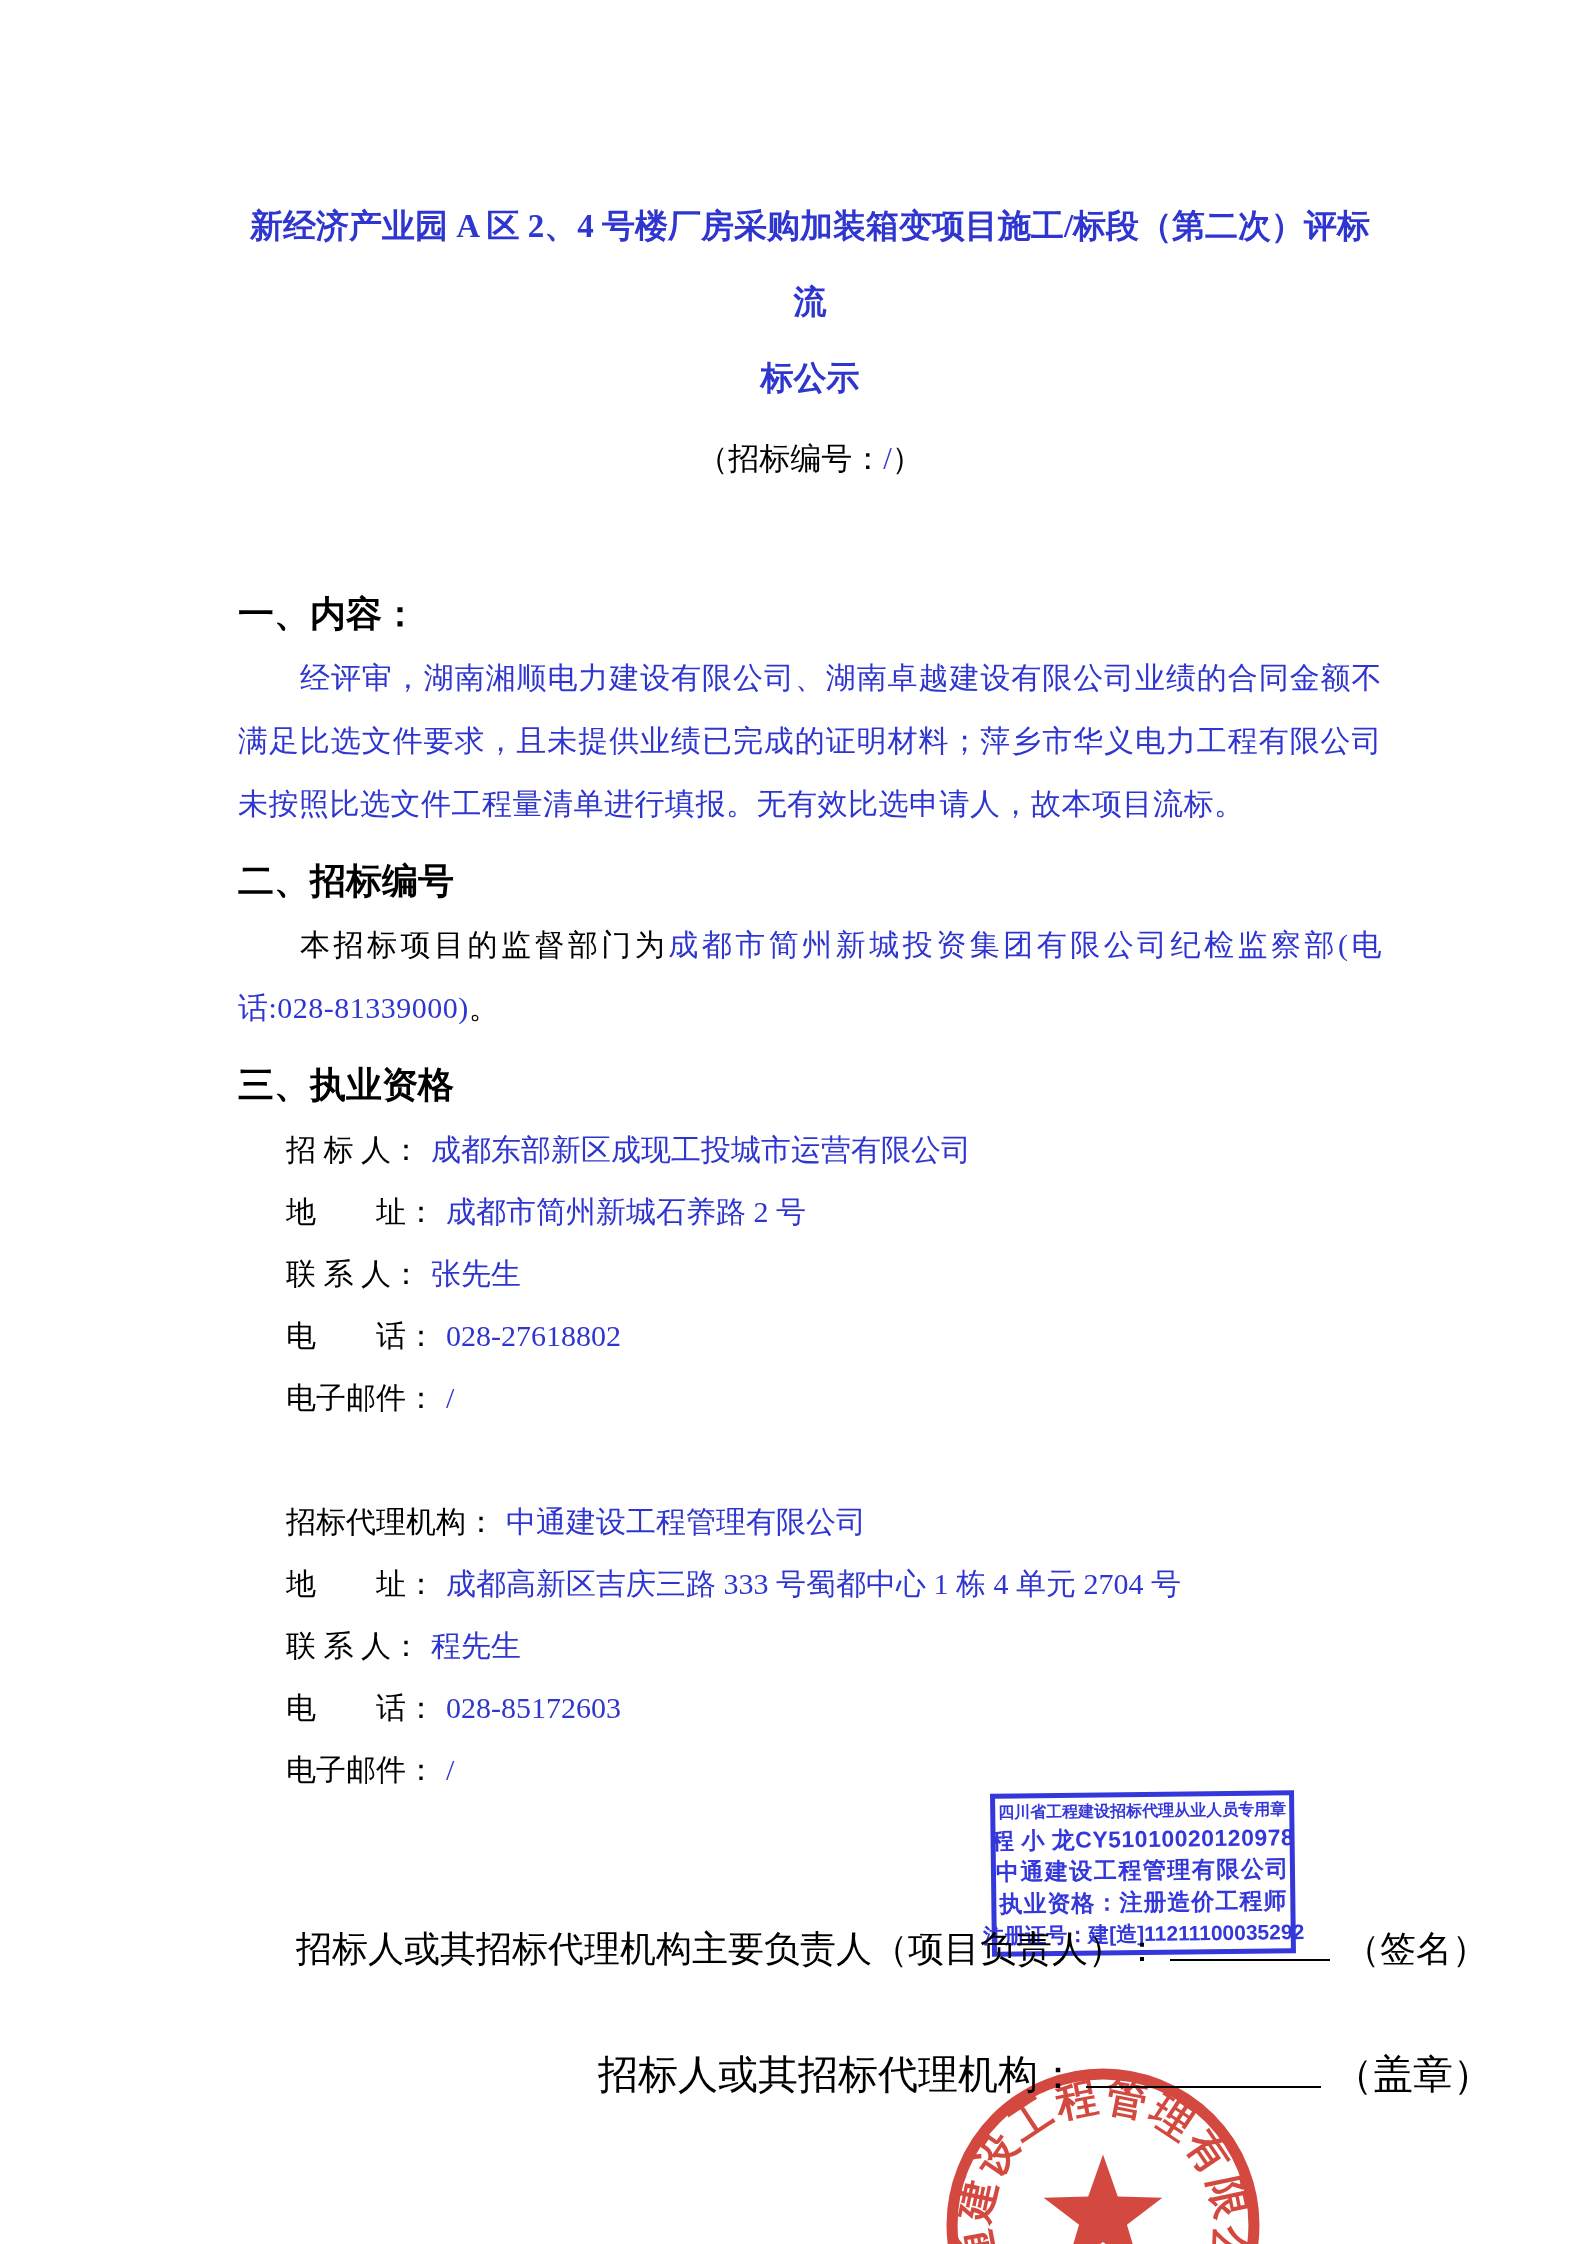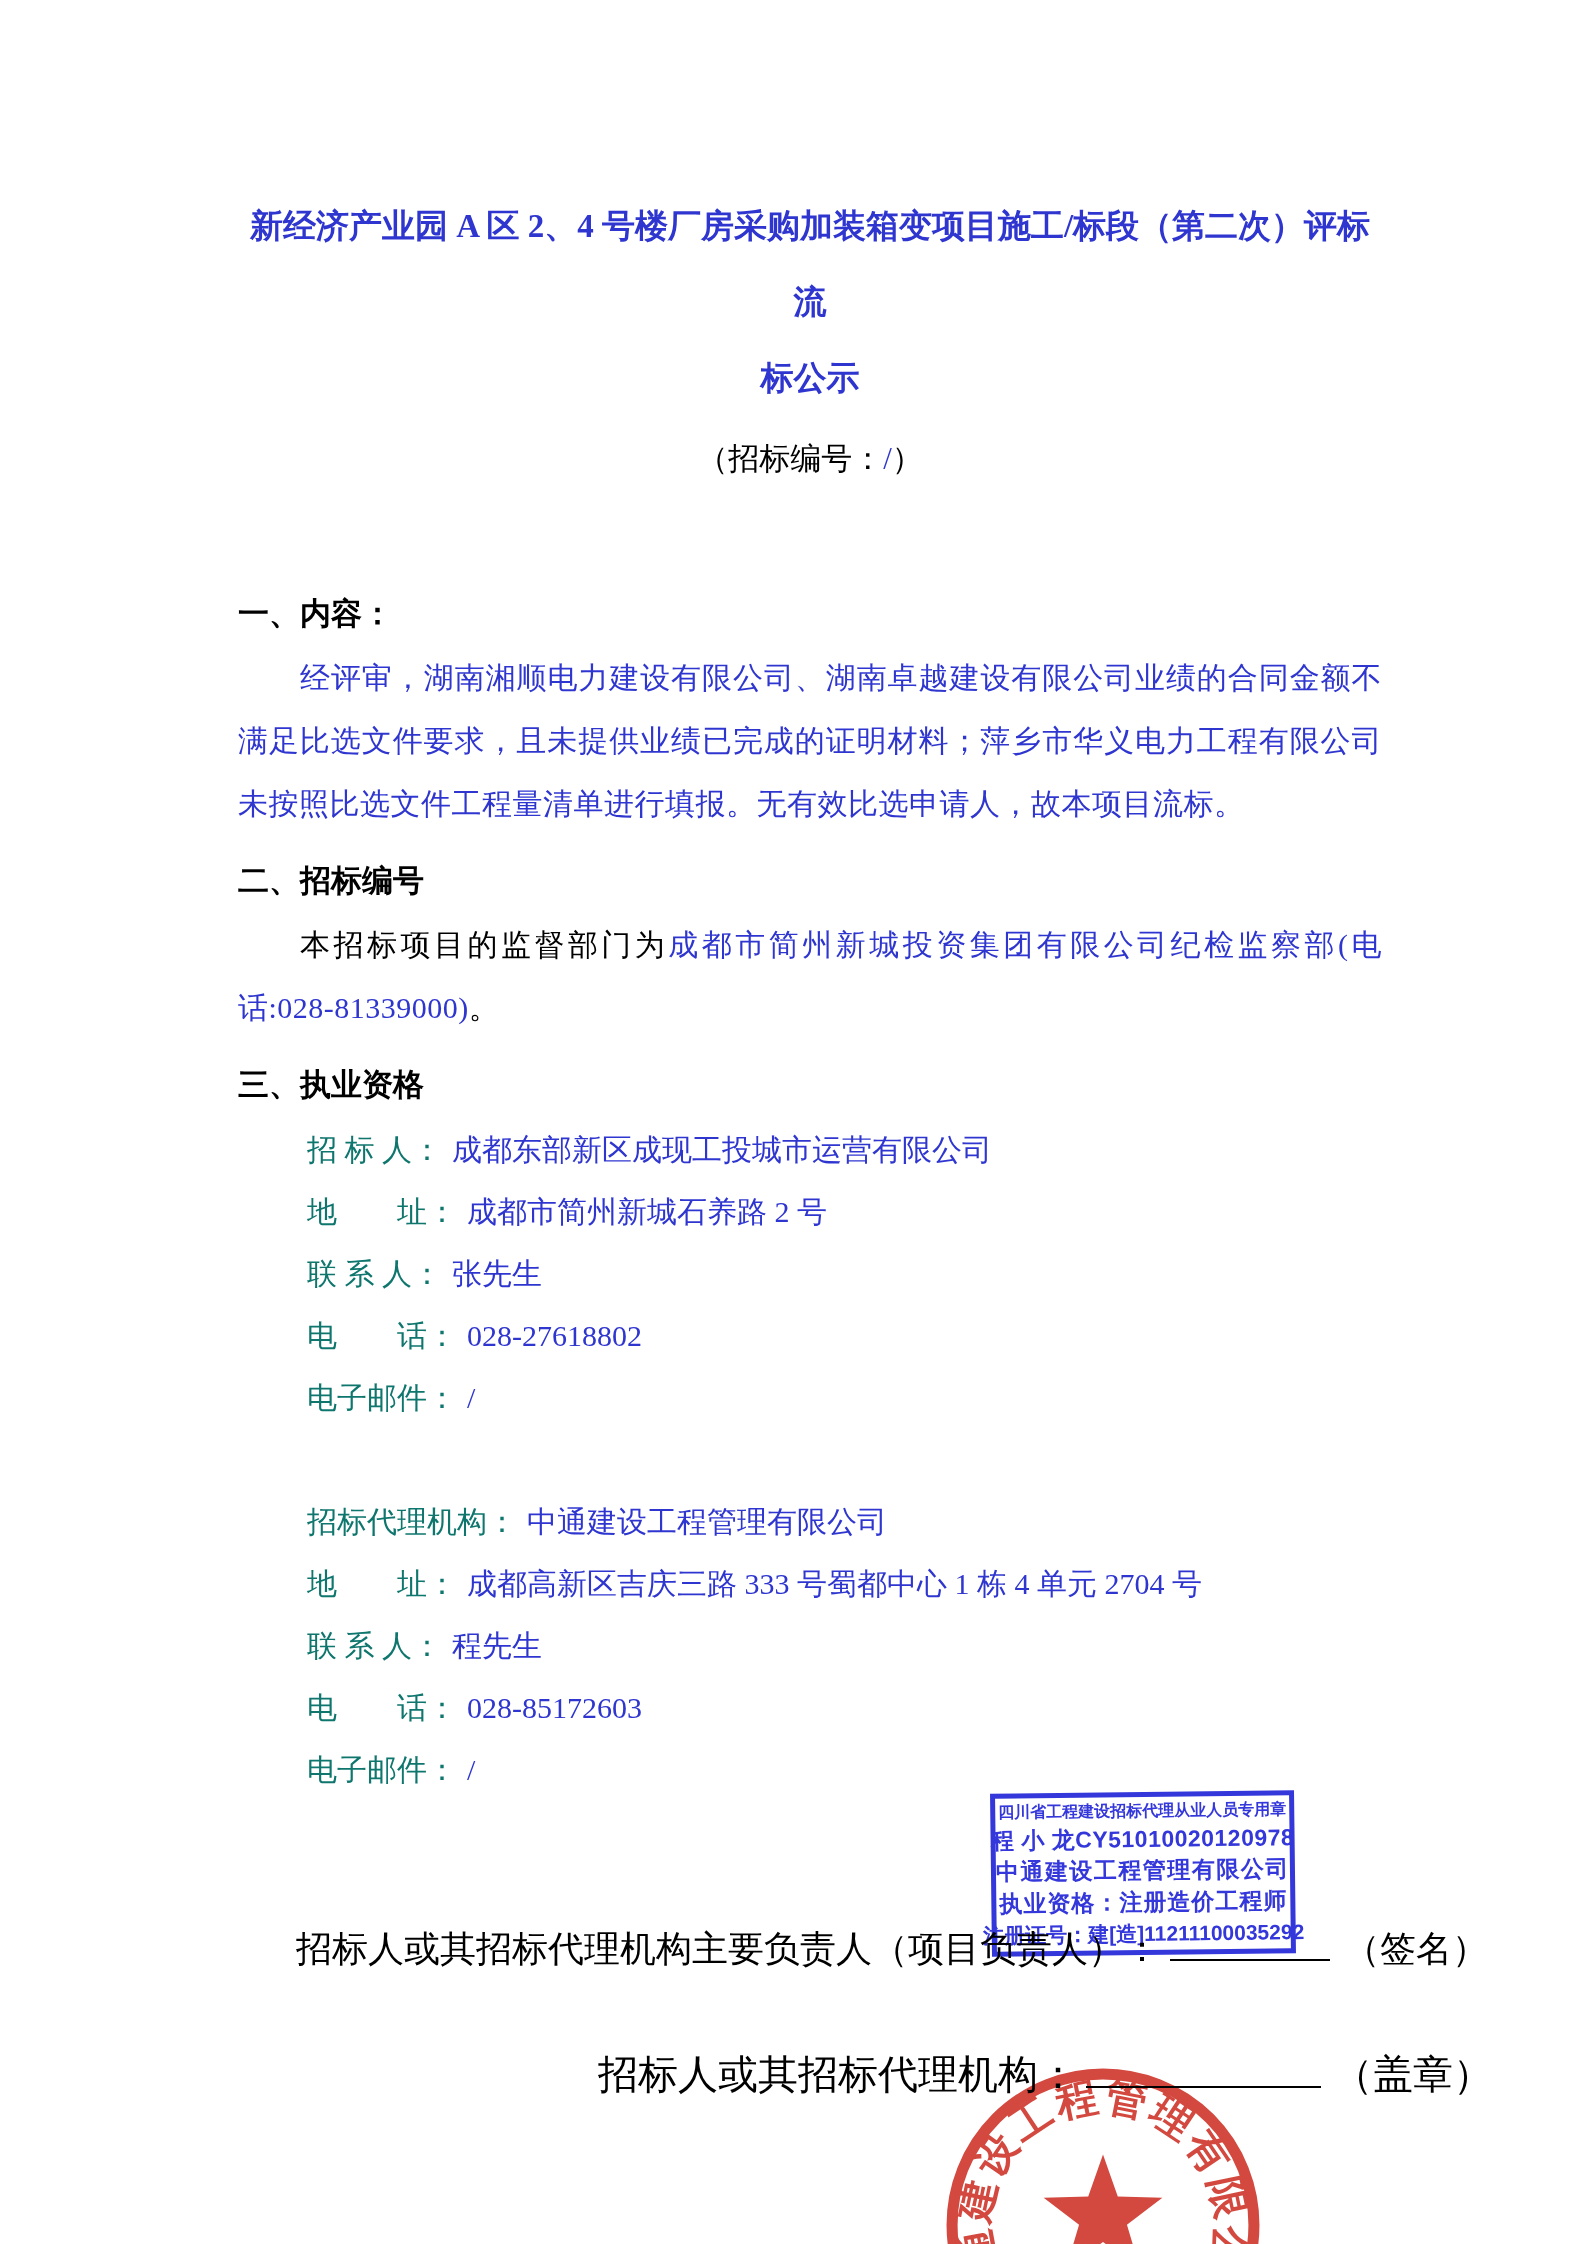--- a/index.html
+++ b/index.html
@@ -19,36 +19,36 @@
   .content{position:relative;z-index:1;padding:0 206px 0 238px;}
 
   .doc-title{
     margin-top:188px;text-align:center;
     color:var(--text-blue);font-weight:bold;font-size:33px;line-height:76px;
   }
   .bid-no{text-align:center;font-size:31px;margin-top:20px;line-height:46px;}
 
   .sec-heading{
     font-family:"Liberation Sans","DejaVu Sans",sans-serif;
-    font-weight:bold;font-size:31px;color:#000;line-height:40px;
+    font-weight:bold;font-size:36px;color:#000;line-height:40px;
   }
   .sec-heading.s1{margin-top:112px;}
   .sec-heading.s2{margin-top:26px;}
   .sec-heading.s3{margin-top:26px;}
 
   .para{
     margin-top:12px;line-height:63px;text-align:justify;
     text-indent:62px;letter-spacing:0.5px;
   }
   .blue{color:var(--text-blue);}
 
   .rows{margin-left:48px;margin-top:14px;}
   .rows.agency{margin-top:62px;}
   .row{line-height:62px;white-space:nowrap;}
-  .row .label{color:#0f766e;margin-left:21px;}
+  .row .label{color:#000000;}
   .row .value{color:var(--text-blue);margin-left:10px;}
 
   .sig1{margin-top:126px;margin-left:58px;font-size:36px;line-height:44px;white-space:nowrap;}
   .sig2{margin-top:82px;margin-left:360px;font-size:40px;line-height:44px;white-space:nowrap;}
   .blank-line{
     display:inline-block;height:34px;vertical-align:baseline;
     border-bottom:2px solid #000;
   }
   .blank-line.sign{width:160px;margin:0 14px 0 10px;}
   .blank-line.stamp{width:235px;margin:0 12px 0 8px;}

